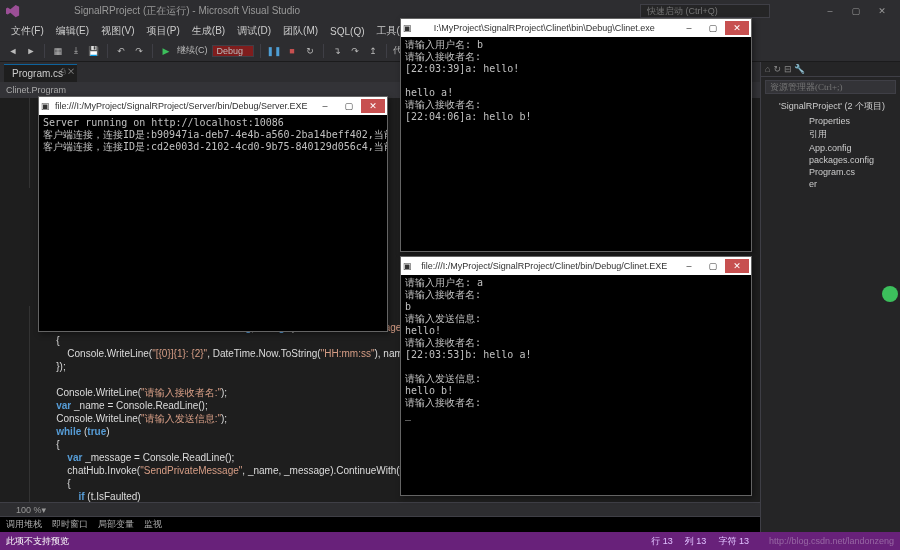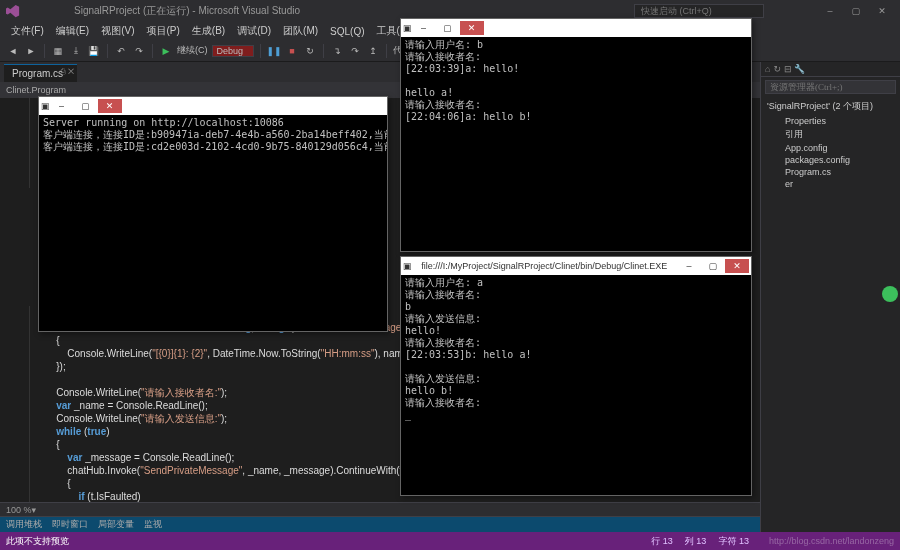--- a/index.html
+++ b/index.html
@@ -1,20 +1,20 @@
 <!DOCTYPE html>
 <html><head>
 <meta charset="utf-8">
 <style>
 * { margin: 0; padding: 0; box-sizing: border-box; font-family: "Segoe UI", "Microsoft YaHei", sans-serif; }
 body { background: #2d2d30; color: #ccc; width: 900px; height: 550px; overflow: hidden; position: relative; font-size: 10px; }
 .titlebar { height: 22px; background: #2d2d30; display: flex; align-items: center; padding: 0 6px; color: #999; gap: 48px; }
 .titlebar .vs-icon { width: 14px; height: 14px; margin-right: 6px; }
 .titlebar .title { flex: 0 0 auto; font-size: 10px; }
-.titlebar .search { margin-left: auto; margin-right: 6px; border: 1px solid #3f3f46; background: #252526; color: #888; padding: 1px 6px; font-size: 9px; width: 130px; }
+.titlebar .search { margin-left: auto; border: 1px solid #3f3f46; background: #252526; color: #888; padding: 1px 6px; font-size: 9px; width: 130px; }
 .titlebar .winctl { display: flex; gap: 2px; }
 .titlebar .winctl div { width: 24px; height: 14px; display: flex; align-items: center; justify-content: center; font-size: 9px; color: #999; }
 .menubar { height: 18px; display: flex; align-items: center; gap: 2px; padding: 0 6px; font-size: 10px; color: #ccc; }
 .menubar span { padding: 1px 5px; }
 .toolbar { height: 22px; background: #2d2d30; border-bottom: 1px solid #1b1b1c; display: flex; align-items: center; gap: 4px; padding: 0 6px; font-size: 9px; color: #bbb; }
 .toolbar .sep { width: 1px; height: 14px; background: #3f3f46; margin: 0 2px; }
 .toolbar .dbg { background: #7f1d1d; border: 1px solid #3f3f46; padding: 0 10px 0 4px; font-size: 9px; }
 .toolbar .ico { width: 14px; height: 14px; display: inline-flex; align-items: center; justify-content: center; }
 .tabstrip { height: 20px; background: #2d2d30; display: flex; align-items: flex-end; padding-left: 4px; }
 .tabstrip .tab { background: #1e1e1e; color: #ccc; padding: 3px 14px 3px 8px; font-size: 10px; position: relative; border-top: 1px solid #0e639c; }
@@ -26,26 +26,26 @@
 .kw { color: #569cd6; font-weight: bold; }
 .str { color: #d69d85; }
 .cm { color: #57a64a; }
 .type { color: #4ec9b0; }
 .side-panel { position: absolute; right: 0; top: 62px; width: 140px; bottom: 18px; background: #252526; border-left: 1px solid #3f3f46; font-size: 9px; }
 .side-panel .hdr { background: #2d2d30; color: #ccc; padding: 2px 5px; display: flex; align-items: center; }
 .side-panel .hdr .close { margin-left: auto; color: #ccc; }
 .side-panel .toolbar2 { padding: 2px 4px; display: flex; gap: 3px; color: #888; border-bottom: 1px solid #3f3f46; }
 .side-panel .srch { margin: 3px 4px; background: #333337; border: 1px solid #3f3f46; color: #888; padding: 1px 4px; font-size: 9px; width: calc(100% - 8px); font-family: Liberation Serif, serif; }
 .side-panel .tree { padding: 2px 4px; color: #ccc; }
-.side-panel .tree div { padding: 1px 0 1px 10px; white-space: nowrap; overflow: hidden; }
-.bottom-tabs { position: absolute; left: 0; right: 140px; bottom: 18px; height: 16px; background: #0c4a6e; display: flex; gap: 10px; padding: 0 6px; font-size: 9px; color: #aaa; align-items: center; border-top: 1px solid #3f3f46;}
+.side-panel .tree div { padding: 1px 0 1px 10px; white-space: nowrap; overflow: hidden; margin-left: 12px; }
+.bottom-tabs { position: absolute; left: 0; right: 140px; bottom: 18px; height: 16px; background: #000000; display: flex; gap: 10px; padding: 0 6px; font-size: 9px; color: #aaa; align-items: center; border-top: 1px solid #3f3f46;}
 .statusbar { position: absolute; left: 0; right: 0; bottom: 0; height: 18px; background: #007acc; color: #fff; font-size: 9px; display: flex; align-items: center; padding: 0 6px; background: #68217a; }
 .statusbar .right { margin-left: auto; display: flex; gap: 12px; color: #e0c0ff; }
 .statusbar .watermark { color: rgba(255,255,255,0.3); margin-left: 20px; }
-.zoom { position: absolute; left: 0; right: 140px; bottom: 34px; height: 14px; background: #2d2d30; border-top: 1px solid #3f3f46; font-size: 9px; color: #999; padding: 0 6px; display: flex; align-items: center; }
+.zoom { position: absolute; left: 0; right: 140px; bottom: 34px; height: 14px; background: #2d2d30; border-top: 1px solid #3f3f46; font-size: 9px; color: #999; padding: 0 16px; display: flex; align-items: center; }
 
 .console-win { position: absolute; background: #f0f0f0; border: 1px solid #646464; box-shadow: 2px 2px 6px rgba(0,0,0,.4); display: flex; flex-direction: column; }
 .console-win .cw-title { height: 18px; background: #fff; display: flex; align-items: center; font-size: 9px; color: #333; padding: 0 2px; }
 .console-win .cw-title .t { flex: 1; text-align: center; overflow: hidden; }
 .console-win .cw-title .btns { display: flex; }
 .console-win .cw-title .btn { width: 24px; height: 14px; display: flex; align-items: center; justify-content: center; font-size: 9px; }
 .console-win .cw-title .btn.close { background: #c75050; color: #fff; }
 .console-win .cw-body { flex: 1; background: #000; color: #c0c0c0; font-family: "NSimSun", Consolas, monospace; font-size: 10px; line-height: 12px; padding: 2px 4px; white-space: pre; overflow: hidden; }
 .green-dot { position: absolute; right: 2px; top: 52%; width: 16px; height: 16px; border-radius: 50%; background: #3cbf5c; }
 </style>
@@ -184,34 +184,36 @@
     <span>行 13</span>
     <span>列 13</span>
     <span>字符 13</span>
   </div>
   <span class="watermark">http://blog.csdn.net/landonzeng</span>
 </div>
 
 <div class="console-win" style="left:38px;top:96px;width:350px;height:236px">
   <div class="cw-title">
     <span>▣</span>
+    <span class="t">file:///I:/MyProject/SignalRProject/Server/bin/Debug/Server.EXE</span>
     <div class="btns">
         <div class="btn">–</div>
         <div class="btn">▢</div>
         <div class="btn close">✕</div>
       </div>
   </div>
   <div class="cw-body" id="srvBody">Server running on http://localhost:10086
 客户端连接，连接ID是:b90947ia-deb7-4e4b-a560-2ba14beff402,当前在线人数为1
 客户端连接，连接ID是:cd2e003d-2102-4cd0-9b75-840129d056c4,当前在线人数为2</div>
 </div>
 
 <div class="console-win" style="left:400px;top:18px;width:352px;height:234px">
   <div class="cw-title">
     <span>▣</span>
+    <span class="t">I:\MyProject\SignalRProject\Clinet\bin\Debug\Clinet.exe</span>
     <div class="btns">
         <div class="btn">–</div>
         <div class="btn">▢</div>
         <div class="btn close">✕</div>
       </div>
   </div>
   <div class="cw-body" id="cbBody">请输入用户名: b
 请输入接收者名:
 [22:03:39]a: hello!
 

